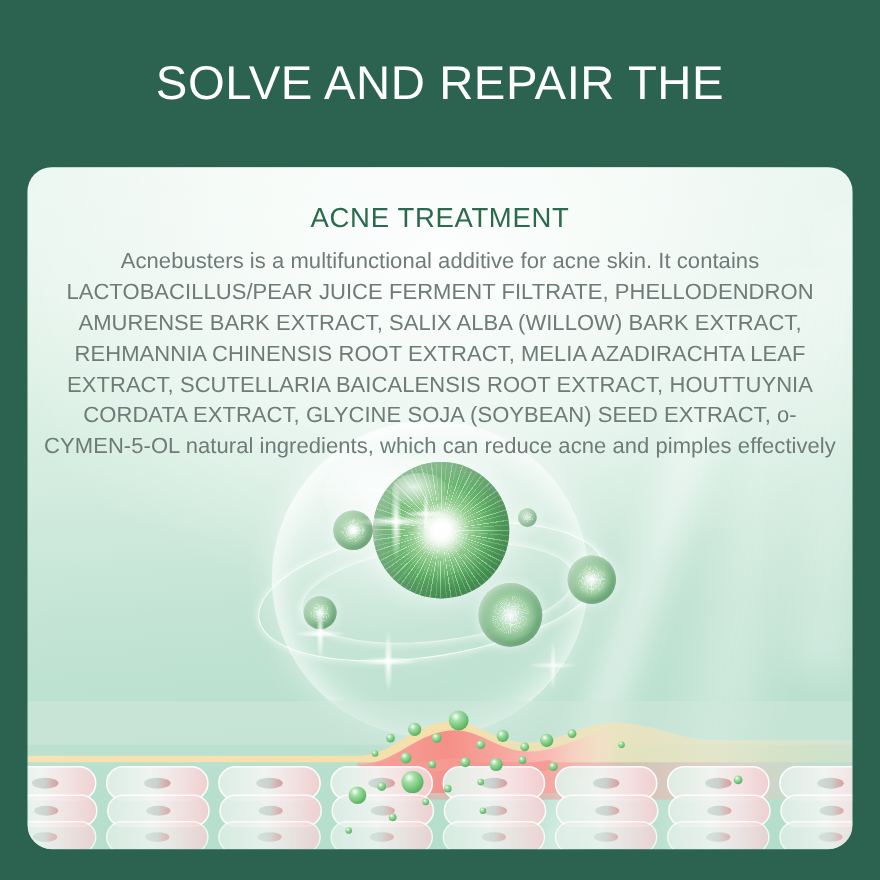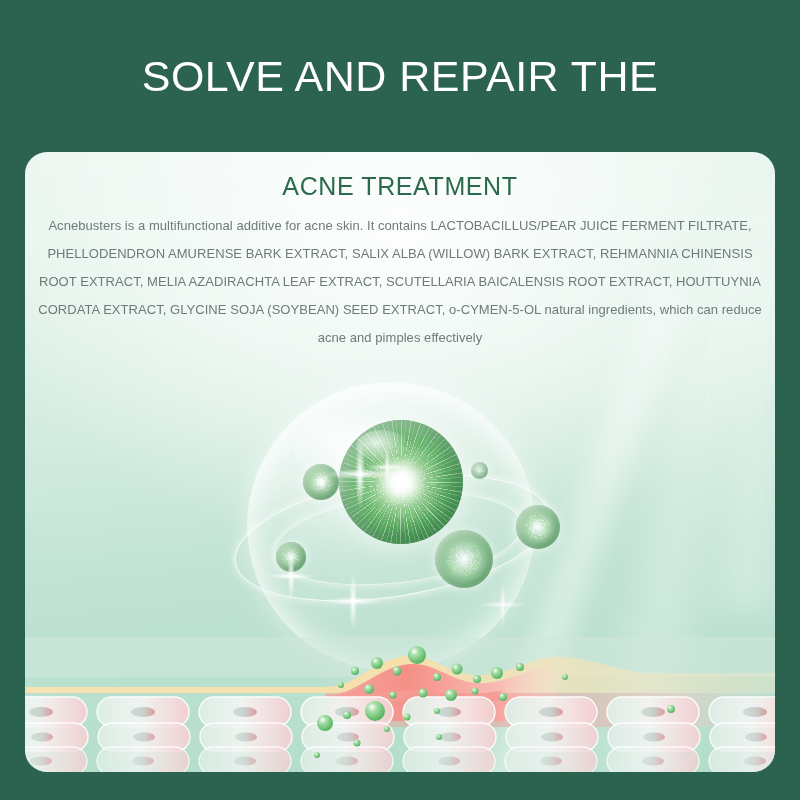--- a/index.html
+++ b/index.html
@@ -48,33 +48,33 @@
     background:linear-gradient(90deg, rgba(255,255,255,0) 0%, rgba(255,255,255,.45) 50%, rgba(255,255,255,0) 100%);
     pointer-events:none;
   }
   .streak.s1 { left:520px; top:120px; width:70px; height:560px; transform:rotate(19deg); filter:blur(7px); }
   .streak.s2 { left:600px; top:90px; width:110px; height:560px; transform:rotate(11deg); filter:blur(14px); opacity:.7; }
   .streak.s3 { left:690px; top:40px; width:90px; height:420px; transform:rotate(4deg);  filter:blur(16px); opacity:.85; }
 
   
   .heading {
     position:relative; z-index:5;
-    margin-top:20px;
+    margin-top:32px;
     text-align:center;
     color:#2b6a4c;
     font-size:25px;
     font-weight:400;
     letter-spacing:.6px;
   }
   .body-copy {
     position:relative; z-index:5;
     margin:11px 13px 0 13px;
     text-align:center;
     color:#6e7b78;
-    font-size:13px;
+    font-size:20px;
     line-height:28px;
     font-weight:400;
     letter-spacing:.05px;
   }
 
   
   .molecule { position:absolute; left:0; top:225px; width:750px; height:290px; z-index:3; }
 
   .outer-bubble {
     position:absolute; left:222px; top:5px; width:288px; height:288px;

